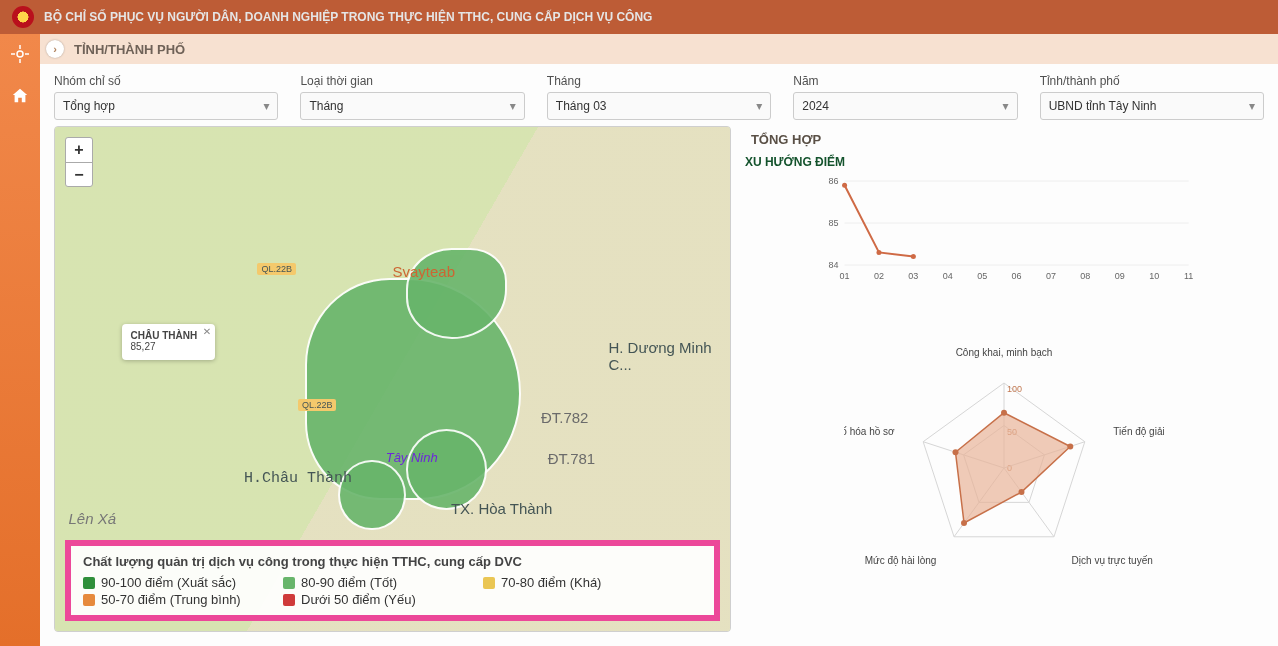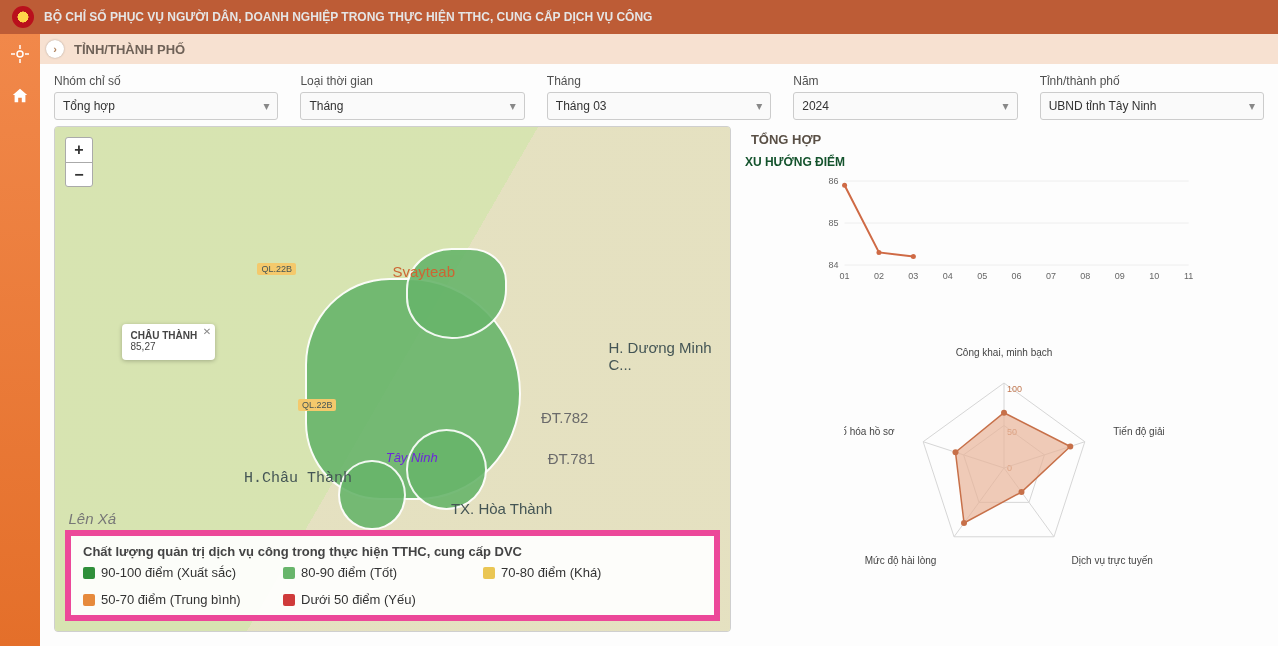--- a/index.html
+++ b/index.html
@@ -55,21 +55,21 @@
   .tooltip::after{content:''; position:absolute; left:44%; bottom:-7px; border:7px solid transparent; border-top-color:#fff;}
   .tooltip .ttl{ color:#444; font-weight:bold;text-align:right;}
   .tooltip .val{ color:#444;}
 
   .zoomctrl { position:absolute; left:10px; top:10px; width:28px; background:#fff; border:1px solid #aaa; border-radius:3px; overflow:hidden;}
   .zoomctrl div{ height:24px; display:flex; align-items:center; justify-content:center; font-weight:bold; font-size:16px; cursor:pointer; }
   .zoomctrl div + div{ border-top:1px solid #aaa;}
 
   .legend { position:absolute; left:10px; right:10px; bottom:10px; background:rgba(255,255,255,0.92); border:6px solid #ec4899; border-radius:0; padding:8px 12px; font-size:13px;}
   .legend .lg-title{ font-weight:bold; color:#444; margin-bottom:6px;}
-  .legend-row{ display:flex; flex-wrap:wrap; gap:12px 30px;}
+  .legend-row{ display:flex; flex-wrap:wrap; gap:2px 30px;}
   .lg-item{ display:flex; align-items:center; gap:6px; width:170px;}
   .sw{ width:12px; height:12px; border-radius:2px;}
 
   
   .stats-panel { flex: 1; display:flex; flex-direction:column; overflow:hidden; }
   .stats-title{ font-weight:bold; color:#5a5046; margin:6px 0 8px 6px; font-size:13px;}
   .stats-top{ display:flex; gap:10px;}
   .donut-box{ width:150px; text-align:center;}
   .donut{ width:110px; height:110px; margin:0 auto 6px;}
   .score{ font-weight:bold; color:#544c42; font-size:15px;}

